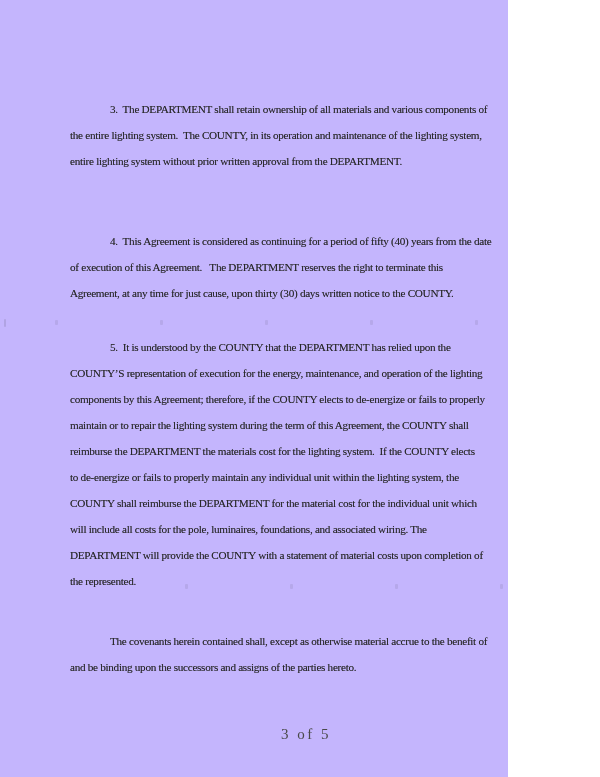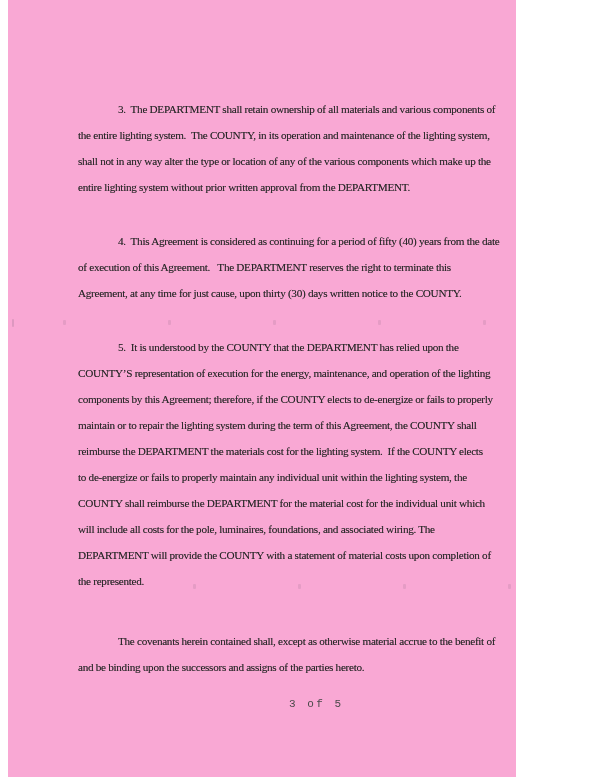--- a/index.html
+++ b/index.html
@@ -4,24 +4,23 @@
 <style>
   html, body {
     margin: 0;
     padding: 0;
     background: #ffffff;
   }
   .page {
     position: relative;
     width: 508px;
     height: 777px;
-    background: #f9a8d4;
+    background: #c4b5fd;
     overflow: hidden;
     font-family: "Liberation Serif", serif;
-    margin-left: 8px;
   }
   .para {
     position: absolute;
     left: 70px;
     width: 470px;
   }
   .line {
     display: block;
     height: 26px;
     line-height: 26px;
@@ -33,24 +32,24 @@
   }
   .indent {
     padding-left: 40px;
   }
   .p3 { top: 96px; }
   .p4 { top: 228px; }
   .p5 { top: 334px; }
   .closing { top: 628px; }
   .page-number {
     position: absolute;
-    top: 696px;
+    top: 726px;
     left: 281px;
-    font-family: Liberation Mono, monospace;
-    font-size: 11px;
+    font-family: Liberation Serif, serif;
+    font-size: 15px;
     letter-spacing: 2.5px;
     color: #4a4a4a;
     line-height: 16px;
     white-space: pre;
   }
   .artifact {
     position: absolute;
     width: 3px;
     height: 5px;
     background: rgba(60,60,70,0.10);
@@ -63,21 +62,20 @@
   }
 </style>
 </head>
 <body>
 
 <div class="page">
 
   <div class="para p3">
     <span class="line indent">3.  The DEPARTMENT shall retain ownership of all materials and various components of</span>
     <span class="line">the entire lighting system.  The COUNTY, in its operation and maintenance of the lighting system,</span>
-    <span class="line">shall not in any way alter the type or location of any of the various components which make up the</span>
     <span class="line">entire lighting system without prior written approval from the DEPARTMENT.</span>
   </div>
 
   <div class="para p4">
     <span class="line indent">4.  This Agreement is considered as continuing for a period of fifty (40) years from the date</span>
     <span class="line">of execution of this Agreement.   The DEPARTMENT reserves the right to terminate this</span>
     <span class="line">Agreement, at any time for just cause, upon thirty (30) days written notice to the COUNTY.</span>
   </div>
 
   <div class="para p5">

